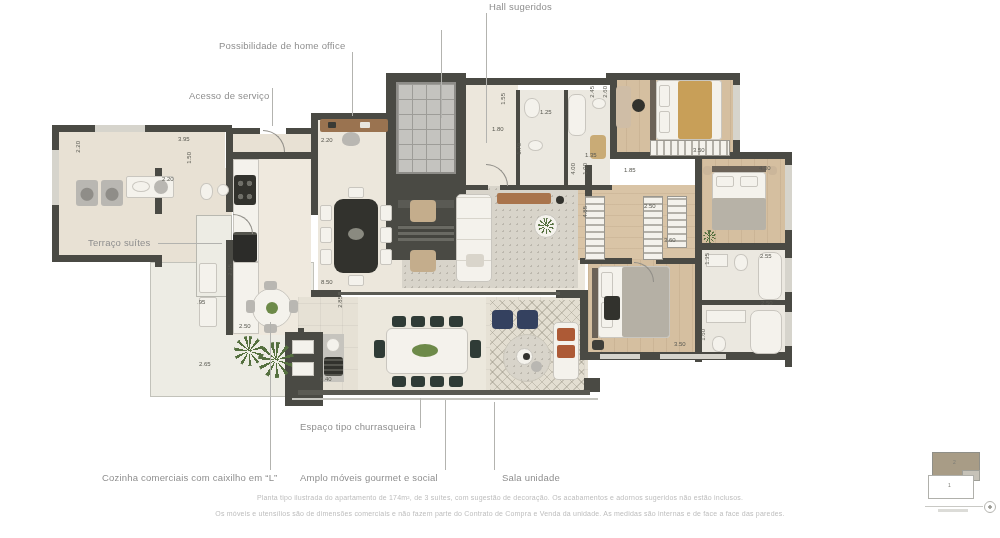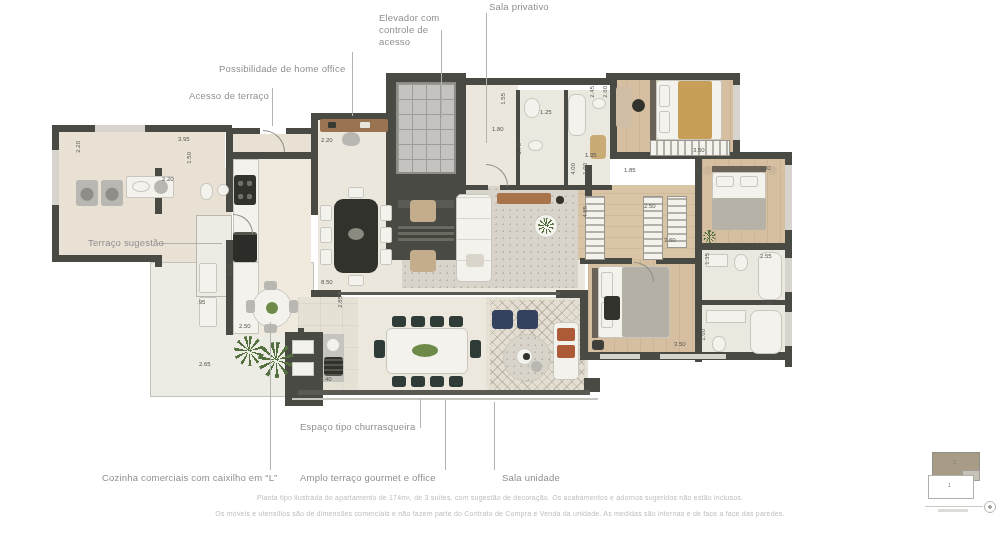--- a/index.html
+++ b/index.html
@@ -241,42 +241,41 @@
   <div class="fw" style="left:758px;top:252px;width:24px;height:48px;border-radius:8px;"></div>
   <div class="fw" style="left:706px;top:310px;width:40px;height:13px;border-radius:0;"></div>
   <div class="fw" style="left:712px;top:336px;width:14px;height:16px;border-radius:45%;"></div>
   <div class="fw" style="left:750px;top:310px;width:32px;height:44px;border-radius:8px;"></div>
 
   <div class="arc" style="left:263px;top:130px;width:22px;height:22px;"></div>
   <div class="arc" style="left:486px;top:164px;width:22px;height:22px;"></div>
   <div class="arc" style="left:233px;top:214px;width:20px;height:20px;"></div>
   <div class="arc" style="left:634px;top:262px;width:20px;height:20px;"></div>
 
-  <div class="callout" style="left:219px;top:40px;margin-top:23px;">Possibilidade de home office</div>
+  <div class="callout" style="left:219px;top:40px;">Possibilidade de home office</div>
   <div class="leader" style="left:352px;top:52px;width:1px;height:64px;"></div>
 
-  <div class="callout" style="left:379px;top:12px;width:64px;white-space:normal;line-height:1.25;">Elevador com controle de acesso</div>
   <div class="leader" style="left:441px;top:30px;width:1px;height:88px;"></div>
 
-  <div class="callout" style="left:489px;top:1px;">Sala privativo</div>
+  <div class="callout" style="left:489px;top:1px;">Hall sugeridos</div>
   <div class="leader" style="left:486px;top:13px;width:1px;height:130px;"></div>
 
-  <div class="callout" style="left:189px;top:90px;">Acesso de terraço</div>
+  <div class="callout" style="left:189px;top:90px;">Acesso de serviço</div>
   <div class="leader" style="left:272px;top:88px;width:1px;height:38px;"></div>
 
-  <div class="callout" style="left:88px;top:237px;">Terraço sugestão</div>
+  <div class="callout" style="left:88px;top:237px;">Terraço suítes</div>
   <div class="leader" style="left:158px;top:243px;width:64px;height:1px;"></div>
 
   <div class="callout" style="left:300px;top:421px;">Espaço tipo churrasqueira</div>
   <div class="leader" style="left:420px;top:398px;width:1px;height:30px;"></div>
 
   <div class="callout" style="left:102px;top:472px;">Cozinha comerciais com caixilho em “L”</div>
   <div class="leader" style="left:270px;top:322px;width:1px;height:148px;"></div>
 
-  <div class="callout" style="left:300px;top:472px;">Amplo terraço gourmet e office</div>
+  <div class="callout" style="left:300px;top:472px;">Amplo móveis gourmet e social</div>
   <div class="leader" style="left:445px;top:400px;width:1px;height:70px;"></div>
 
   <div class="callout" style="left:502px;top:472px;">Sala unidade</div>
   <div class="leader" style="left:494px;top:402px;width:1px;height:68px;"></div>
 
   <div class="disc" style="top:494px;">Planta tipo ilustrada do apartamento de 174m², de 3 suítes, com sugestão de decoração. Os acabamentos e adornos sugeridos não estão inclusos.</div>
   <div class="disc" style="top:510px;">Os móveis e utensílios são de dimensões comerciais e não fazem parte do Contrato de Compra e Venda da unidade. As medidas são internas e de face a face das paredes.</div>
 
   <div class="abs" style="left:932px;top:452px;width:46px;height:23px;background:#a89c86;border:1px solid #8f8f88;"></div>
   <div class="abs" style="left:962px;top:470px;width:16px;height:9px;background:#c6c2b8;border:1px solid #9f9f98;"></div>

